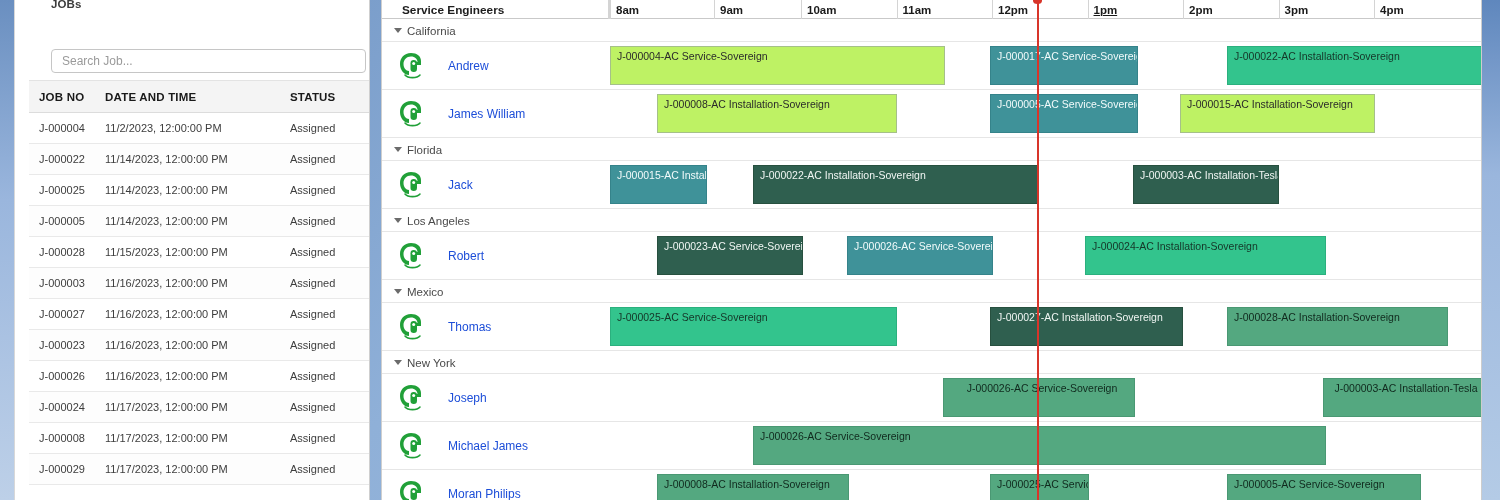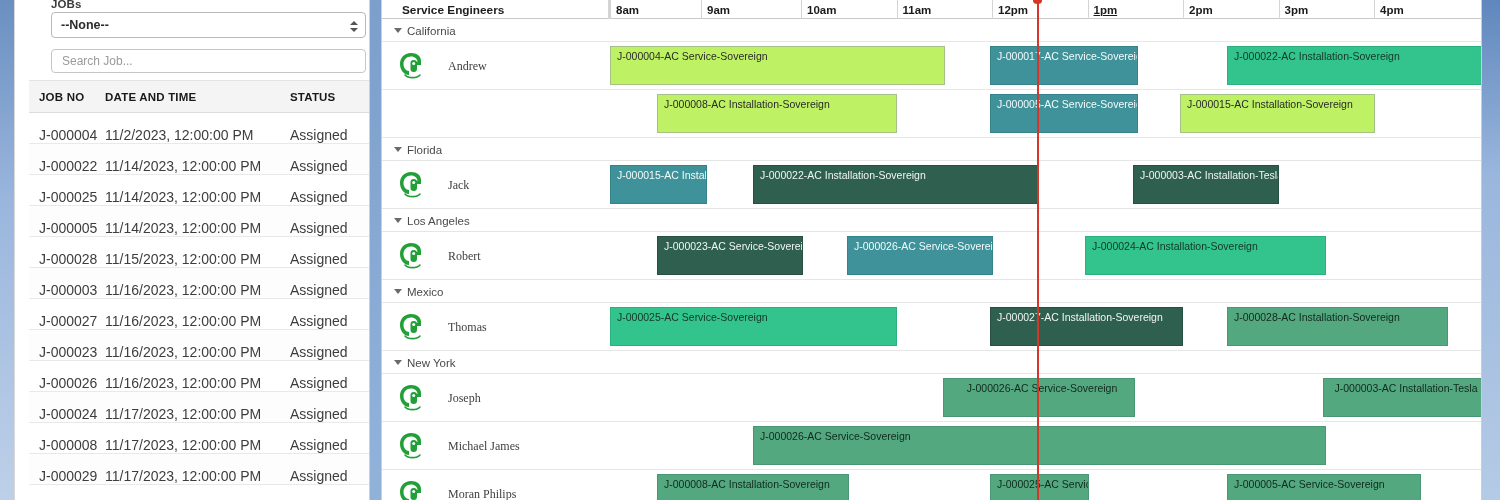--- a/index.html
+++ b/index.html
@@ -54,23 +54,23 @@
   }
   .search-wrap input::placeholder { color:#9a9a9a; }
 
   #job-table { position:absolute; left:14px; top:80px; width:342px; }
   .jt-head {
     display:flex; height:33px; align-items:center;
     background:#f4f4f4; border-top:1px solid #e3e3e3; border-bottom:1px solid #dcdcdc;
     font-weight:bold; font-size:11.5px; color:#1a1a1a; letter-spacing:.2px;
   }
   .jt-row {
-    display:flex; height:31px; align-items:flex-end;
+    display:flex; height:31px; align-items:center;
     border-bottom:1px solid #e9e9e9; background:#fff;
-    font-size:14px; color:#3d3d3d;
+    font-size:11px; color:#3d3d3d;
   }
   .jt-row:nth-child(even){ background:#fdfdfd; }
   .c-no   { width:76px; padding-left:10px; }
   .c-date { width:185px; }
   .c-stat { width:80px; }
 
   
   #gantt {
     position:absolute; left:381px; top:0; width:1100px; height:500px;
     background:#fff; border-left:1px solid #cfcfcf; overflow:hidden;
@@ -109,21 +109,21 @@
 
   .eng-row {
     position:absolute; left:0; width:1100px; height:48px;
     border-bottom:1px solid #e6e6e6; background:#fff;
   }
   .eng-row .who {
     position:absolute; left:0; top:0; width:227px; height:48px;
     display:flex; align-items:center;
   }
   .avatar { margin-left:16px; width:28px; height:30px; flex:0 0 28px; }
-  .eng-name { margin-left:22px; font-size:12px; color:#404040;font-family:Liberation Serif, serif; }
+  .eng-name { margin-left:22px; font-size:12px; color:#1d4ed8; }
 
   .bar {
     position:absolute; height:39px; top:4px;
     border:1px solid rgba(0,0,0,.18);
     font-size:10.5px; line-height:1.1;
     padding:4px 0 0 6px; overflow:hidden; white-space:nowrap;
   }
   .bar.light { background:#bef264; color:#2a2a2a; border-color:#a5c089; }
   .bar.teal  { background:#3f9299; color:#f3fbfb; border-color:#35838a; }
   .bar.dark  { background:#2f5f4f; color:#f0f6f3; border-color:#27503f; }
@@ -149,27 +149,20 @@
 
 <div id="app">
 
   <div id="left-desktop"></div>
 
   <div id="left-panel">
     <div id="left-inner">
 
       <div class="jobs-label">JOBs</div>
 
-      <div class="select-wrap">
-        <span class="val">--None--</span>
-        <span class="spin">
-          <i class="up"></i>
-            <i class="dn"></i>
-        </span>
-      </div>
 
       <div class="search-wrap">
         <input type="text" placeholder="Search Job..." style="">
       </div>
 
       <div id="job-table">
         <div class="jt-head">
           <div class="c-no">JOB NO</div>
           <div class="c-date">DATE AND TIME</div>
           <div class="c-stat">STATUS</div>
@@ -240,21 +233,21 @@
 
     </div>
   </div>
 
   <div id="gantt">
 
     <div id="gantt-head">
       <div class="head-res">Service Engineers</div>
       <div id="tick-labels">
           <div class="tick-label" style="left: 228px; width: 95.5px;">8am</div>
-          <div class="tick-label" style="left: 319px; width: 95.5px;">9am</div>
+          <div class="tick-label" style="left: 332px; width: 95.5px;">9am</div>
           <div class="tick-label" style="left: 419px; width: 95.5px;">10am</div>
           <div class="tick-label" style="left: 514.5px; width: 95.5px;">11am</div>
           <div class="tick-label" style="left: 610px; width: 95.5px;">12pm</div>
           <div class="tick-label" style="left: 705.5px; width: 95.5px; text-decoration: underline;">1pm</div>
           <div class="tick-label" style="left: 801px; width: 95.5px;">2pm</div>
           <div class="tick-label" style="left: 896.5px; width: 95.5px;">3pm</div>
           <div class="tick-label" style="left: 992px; width: 95.5px;">4pm</div>
         </div>
     </div>
 
@@ -313,20 +306,29 @@
                 <circle cx="15.7" cy="12.4" r="1.5" fill="#ffffff"></circle>
                 <path d="M7 24 C10 27.5 19 27.5 22 24" stroke="#21a038" stroke-width="1.6" fill="none" stroke-linecap="round"></path>
               </svg></span>
             <span class="eng-name">Andrew</span>
           </div>
           <div class="bar light" style="left:228px;width:335px"><span>J-000004-AC Service-Sovereign</span></div>
           <div class="bar teal" style="left:608px;width:148px"><span>J-000017-AC Service-Sovereign</span></div>
           <div class="bar emer" style="left:845px;width:256px"><span>J-000022-AC Installation-Sovereign</span></div>
         </div>
         <div class="eng-row" style="top: 90px;">
+          <div class="who">
+            <span class="avatar"><svg viewBox="0 0 28 30" width="28" height="30" aria-hidden="true">
+                <path d="M13 2 C6 2 2 7 2 13 C2 19 6 24 11 24 L11 20 C8 20 5.5 17 5.5 13 C5.5 9 8.5 5.5 13 5.5 C17 5.5 19.5 8 19.5 11 L16 11 L16 14 L23 14 L23 10 C23 5 19 2 13 2 Z" fill="#21a038"></path>
+                <rect x="12.5" y="9" width="6.5" height="12" rx="3.2" fill="#21a038"></rect>
+                <circle cx="15.7" cy="12.4" r="1.5" fill="#ffffff"></circle>
+                <path d="M7 24 C10 27.5 19 27.5 22 24" stroke="#21a038" stroke-width="1.6" fill="none" stroke-linecap="round"></path>
+              </svg></span>
+            <span class="eng-name">James William</span>
+          </div>
           <div class="bar light" style="left:275px;width:240px"><span>J-000008-AC Installation-Sovereign</span></div>
           <div class="bar teal" style="left:608px;width:148px"><span>J-000005-AC Service-Sovereign</span></div>
           <div class="bar light" style="left:798px;width:195px"><span>J-000015-AC Installation-Sovereign</span></div>
         </div>
         <div class="grp-row" style="top: 138px;">
           <div class="lbl">
             <span class="caret"></span>
             <span>Florida</span>
           </div>
         </div>

